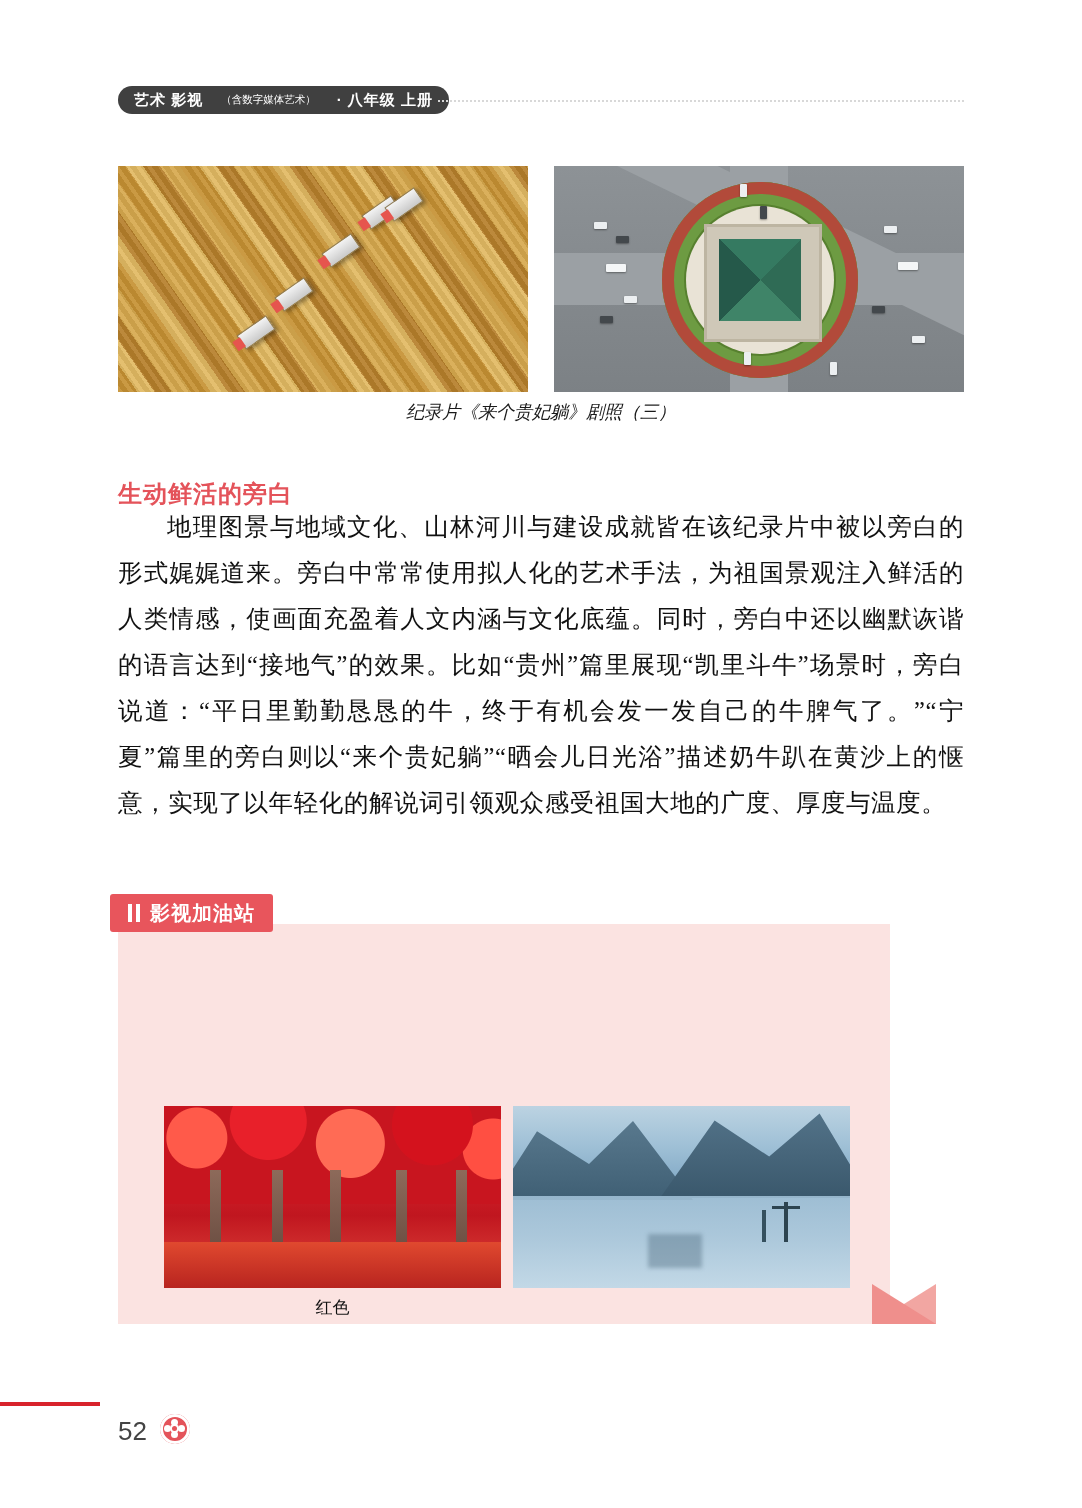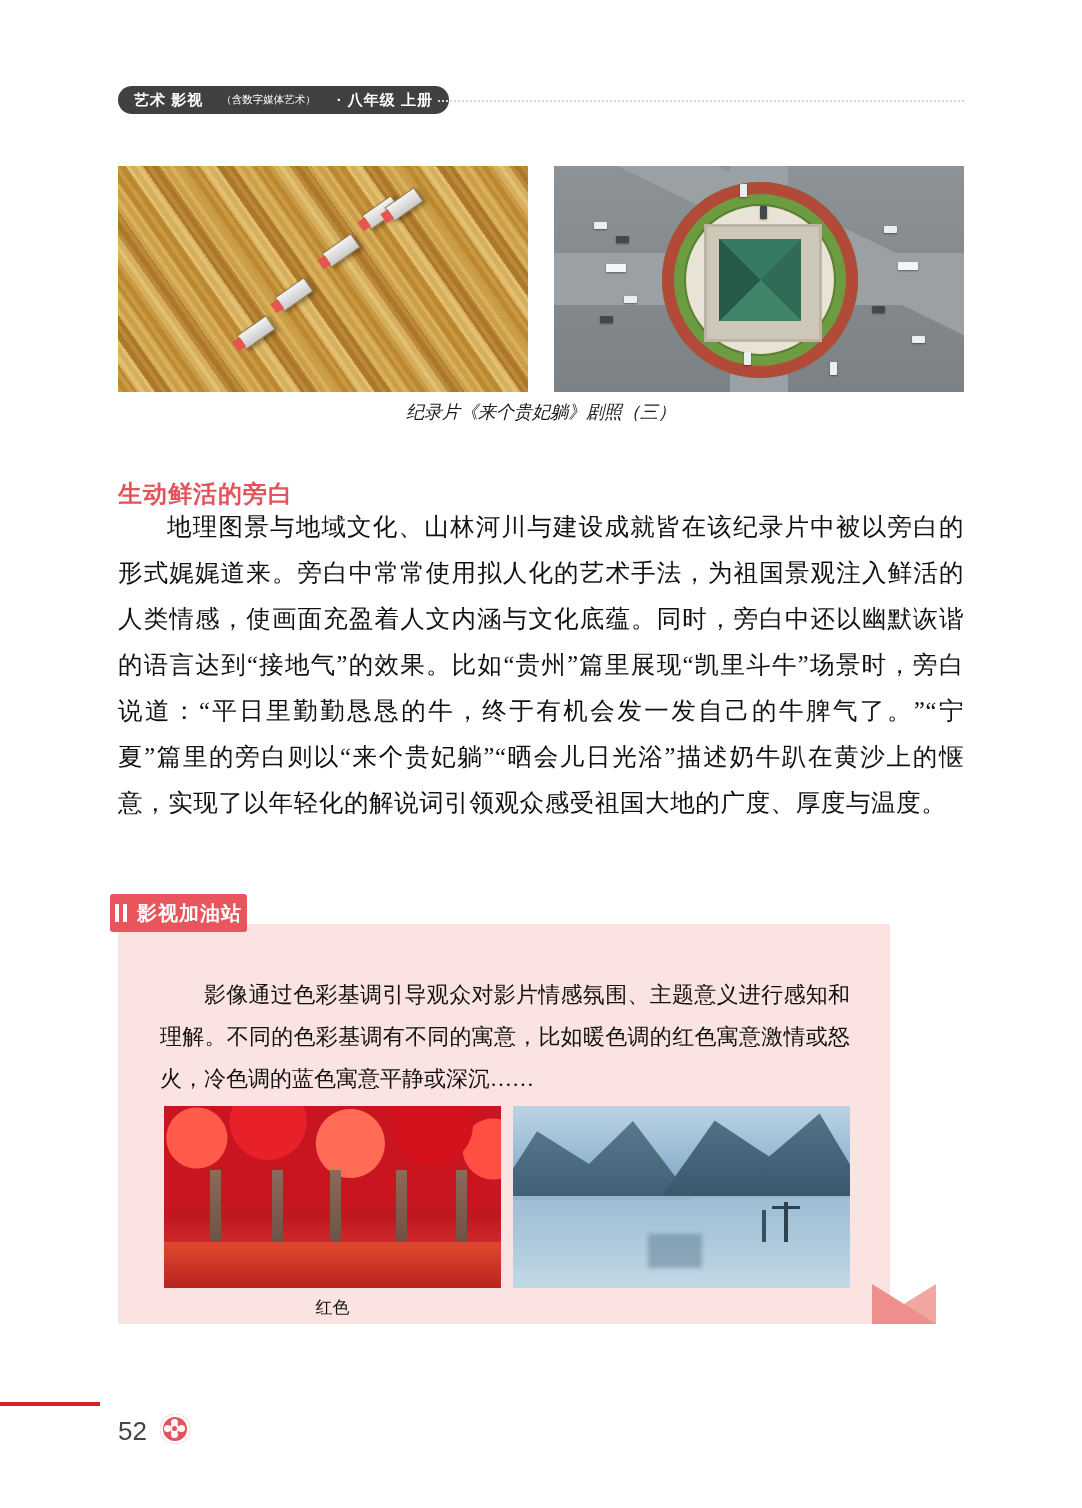--- a/index.html
+++ b/index.html
@@ -237,21 +237,21 @@
   }
   .tip-tab {
     position: absolute;
     left: 110px;
     top: 894px;
     height: 38px;
     background: #e8555c;
     color: #ffffff;
     display: flex;
     align-items: center;
-    padding: 0 5px;
+    padding: 0 18px;
     border-radius: 3px;
     font-family: "Liberation Sans", sans-serif;
     font-size: 20px;
     font-weight: bold;
     letter-spacing: 1px;
     z-index: 3;
   }
   .tip-tab .pause-icon {
     display: inline-block;
     width: 12px;
@@ -500,21 +500,20 @@
 
 <div class="section-title">生动鲜活的旁白</div>
 <div class="body-text">地理图景与地域文化、山林河川与建设成就皆在该纪录片中被以旁白的形式娓娓道来。旁白中常常使用拟人化的艺术手法，为祖国景观注入鲜活的人类情感，使画面充盈着人文内涵与文化底蕴。同时，旁白中还以幽默诙谐的语言达到“接地气”的效果。比如“贵州”篇里展现“凯里斗牛”场景时，旁白说道：“平日里勤勤恳恳的牛，终于有机会发一发自己的牛脾气了。”“宁夏”篇里的旁白则以“来个贵妃躺”“晒会儿日光浴”描述奶牛趴在黄沙上的惬意，实现了以年轻化的解说词引领观众感受祖国大地的广度、厚度与温度。</div>
 
 <div class="tip-tab">
   <span class="pause-icon"></span>
   <span>影视加油站</span>
 </div>
 
 <div class="tipbox">
-  <div class="tip-text">影像通过色彩基调引导观众对影片情感氛围、主题意义进行感知和理解。不同的色彩基调有不同的寓意，比如暖色调的红色寓意激情或怒火，冷色调的蓝色寓意平静或深沉……</div>
 
   <div class="tip-figs">
     <div class="tip-fig">
       <div class="photo-red">
         <div class="canopy"></div>
         <div class="trunk" style="left:46px;"></div>
         <div class="trunk" style="left:108px;"></div>
         <div class="trunk" style="left:166px;"></div>
         <div class="trunk" style="left:232px;"></div>
         <div class="trunk" style="left:292px;"></div>

